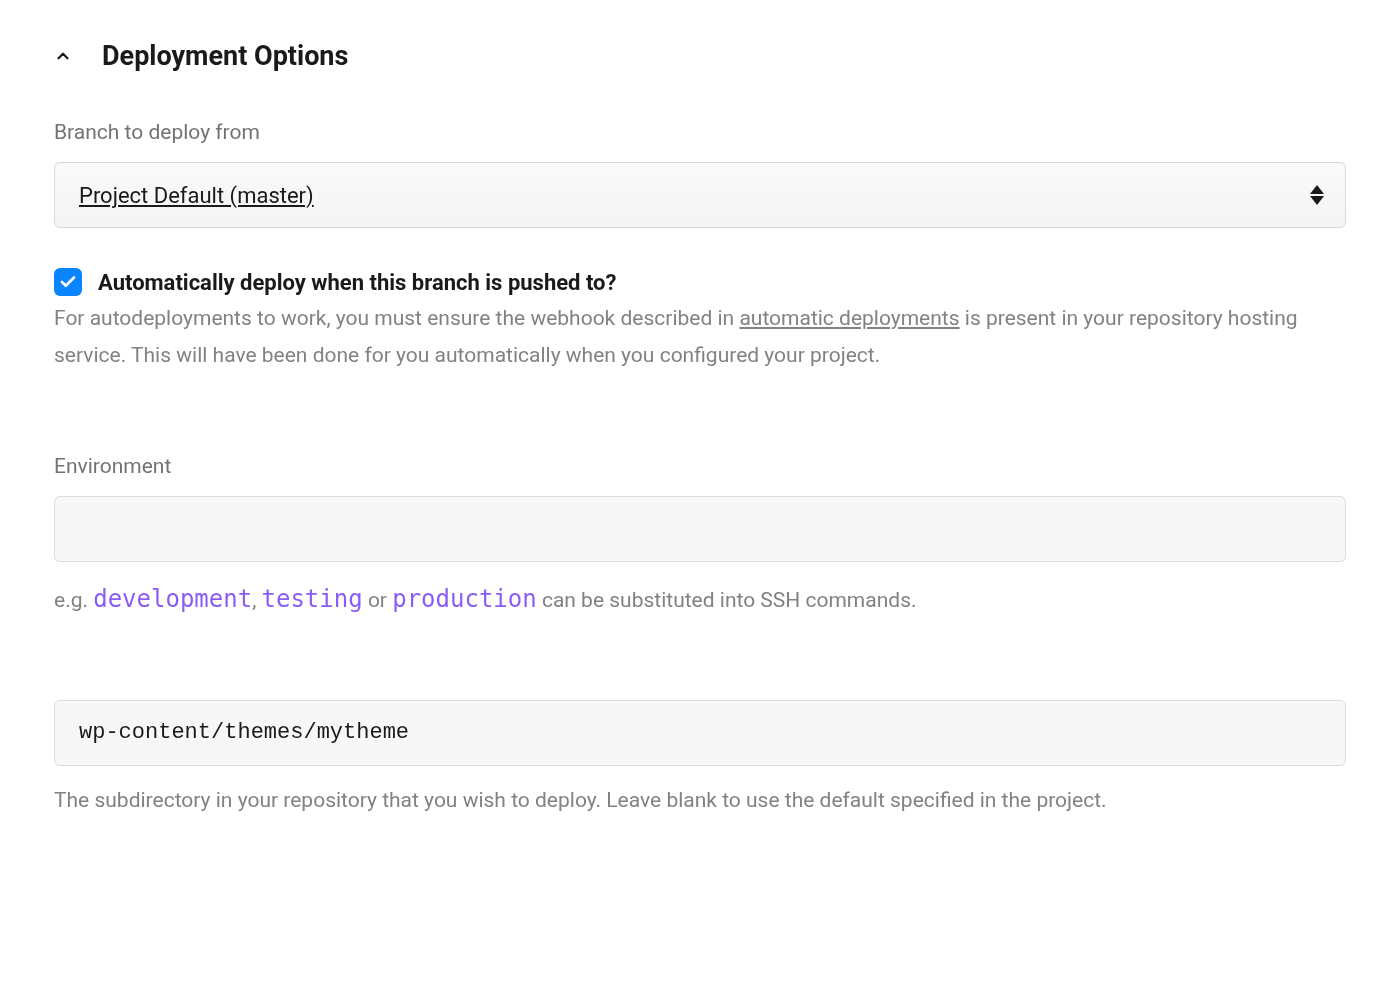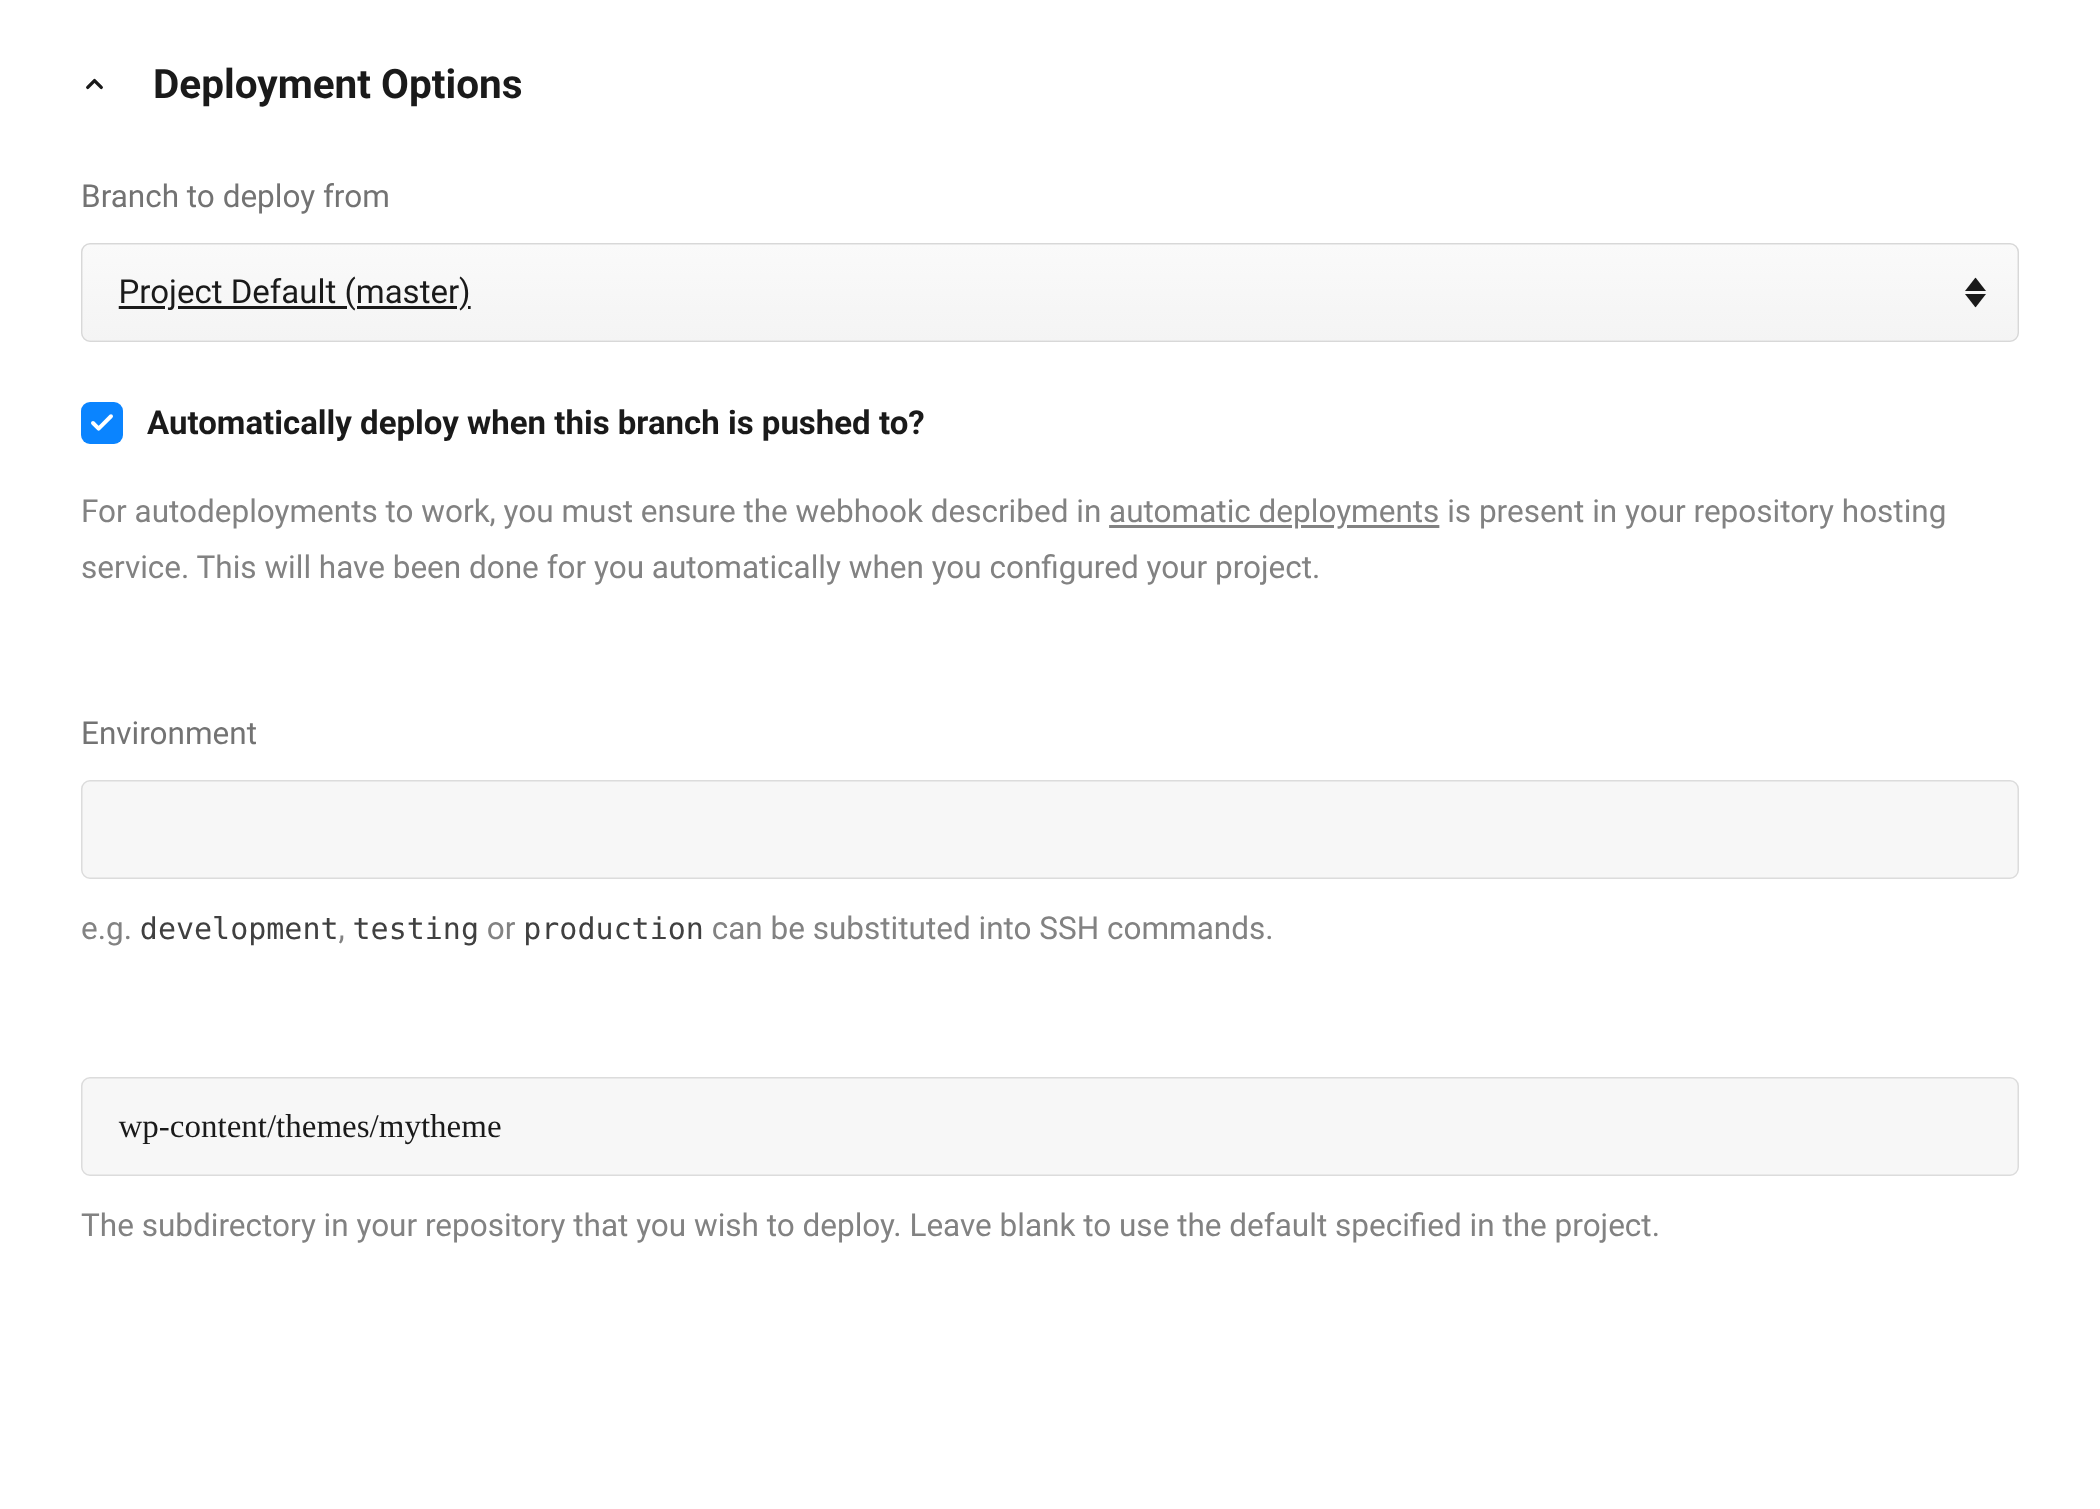--- a/index.html
+++ b/index.html
@@ -79,21 +79,21 @@
     }
     .select-arrows svg {
       width: 14px;
       height: 9px;
       display: block;
     }
     .checkbox-row {
       display: flex;
       align-items: center;
       gap: 16px;
-      margin-bottom: 28px;
+      margin-bottom: 4px;
     }
     .checkbox {
       width: 28px;
       height: 28px;
       background: #0a84ff;
       border-radius: 6px;
       display: flex;
       align-items: center;
       justify-content: center;
       cursor: pointer;
@@ -113,33 +113,33 @@
       font-size: 21px;
       line-height: 1.75;
       color: #828282;
     }
     .help-text a {
       color: #828282;
       text-decoration: underline;
     }
     .help-text code {
       font-family: "SFMono-Regular", Menlo, Consolas, monospace;
-      font-size: 20px;
-      color: #404040;
+      font-size: 24px;
+      color: #8b5cf6;
     }
     .text-input {
       width: 100%;
       height: 66px;
       padding: 0 24px;
       font-size: 22px;
       color: #1a1a1a;
       background: #f7f7f7;
       border: 1px solid #dcdcdc;
       border-radius: 6px;
-      font-family: Liberation Serif, serif;
+      font-family: Liberation Mono, monospace;
     }
     .help-below {
       margin-top: 16px;
     }
     .spacer-lg {
       height: 40px;
     }
   </style>
 </head>
 <body>

